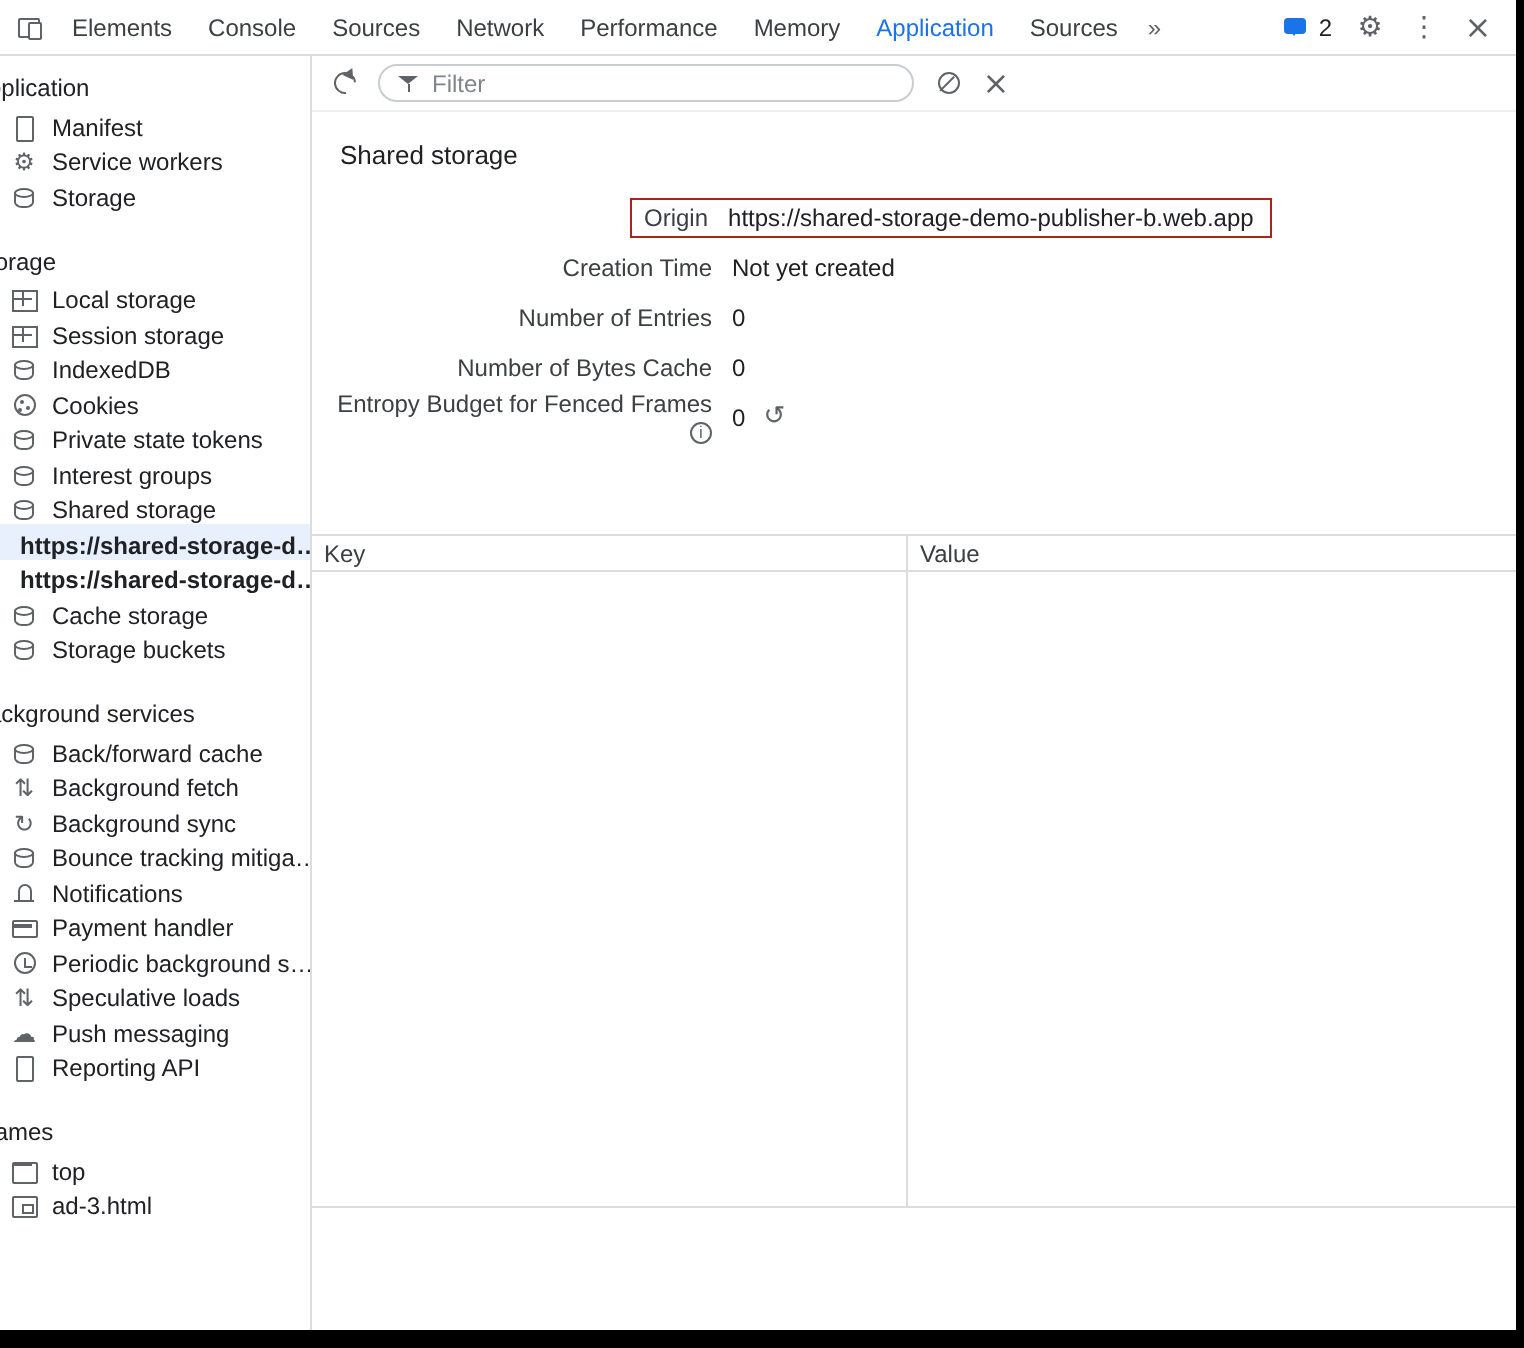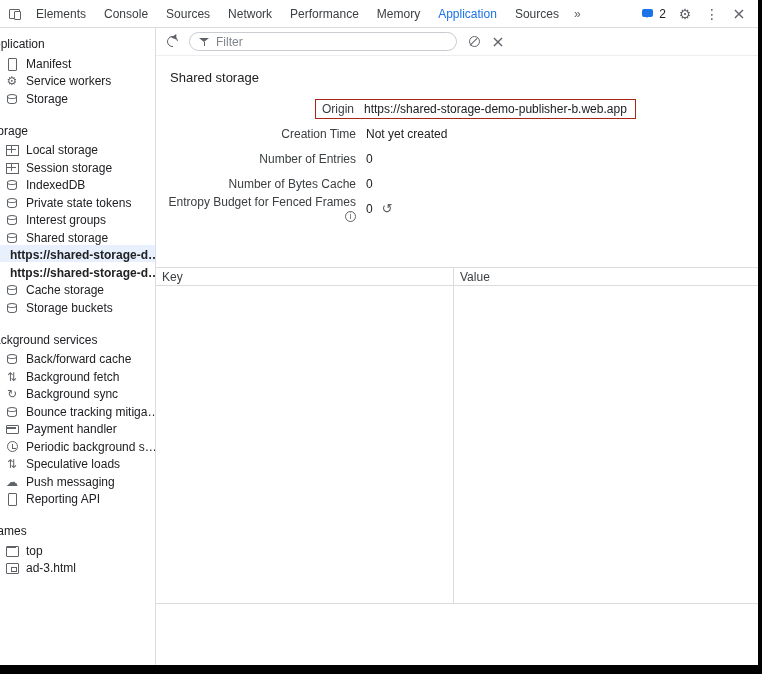--- a/index.html
+++ b/index.html
@@ -164,20 +164,24 @@
       </div>
       <div class="side-item" data-interactable="true">
         <span class="ic ic-grid" data-interactable="false"></span>
         <span class="side-label" data-interactable="false">Session storage</span>
       </div>
       <div class="side-item" data-interactable="true">
         <span class="ic ic-db" data-interactable="false"></span>
         <span class="side-label" data-interactable="false">IndexedDB</span>
       </div>
       <div class="side-item" data-interactable="true">
+        <span class="ic ic-cookie" data-interactable="false"></span>
+        <span class="side-label" data-interactable="false">Cookies</span>
+      </div>
+      <div class="side-item" data-interactable="true">
         <span class="ic ic-db" data-interactable="false"></span>
         <span class="side-label" data-interactable="false">Private state tokens</span>
       </div>
       <div class="side-item" data-interactable="true">
         <span class="ic ic-db" data-interactable="false"></span>
         <span class="side-label" data-interactable="false">Interest groups</span>
       </div>
       <div class="side-item" data-interactable="true">
         <span class="ic ic-db" data-interactable="false"></span>
         <span class="side-label" data-interactable="false">Shared storage</span>
@@ -206,20 +210,24 @@
         <span class="glyph" data-interactable="false">⇅</span>
         <span class="side-label" data-interactable="false">Background fetch</span>
       </div>
       <div class="side-item" data-interactable="true">
         <span class="glyph" data-interactable="false">↻</span>
         <span class="side-label" data-interactable="false">Background sync</span>
       </div>
       <div class="side-item" data-interactable="true">
         <span class="ic ic-db" data-interactable="false"></span>
         <span class="side-label" data-interactable="false">Bounce tracking mitiga…</span>
+      </div>
+      <div class="side-item" data-interactable="true">
+        <span class="ic ic-bell" data-interactable="false"></span>
+        <span class="side-label" data-interactable="false">Notifications</span>
       </div>
       <div class="side-item" data-interactable="true">
         <span class="ic ic-card" data-interactable="false"></span>
         <span class="side-label" data-interactable="false">Payment handler</span>
       </div>
       <div class="side-item" data-interactable="true">
         <span class="ic ic-clock" data-interactable="false"></span>
         <span class="side-label" data-interactable="false">Periodic background s…</span>
       </div>
       <div class="side-item" data-interactable="true">

